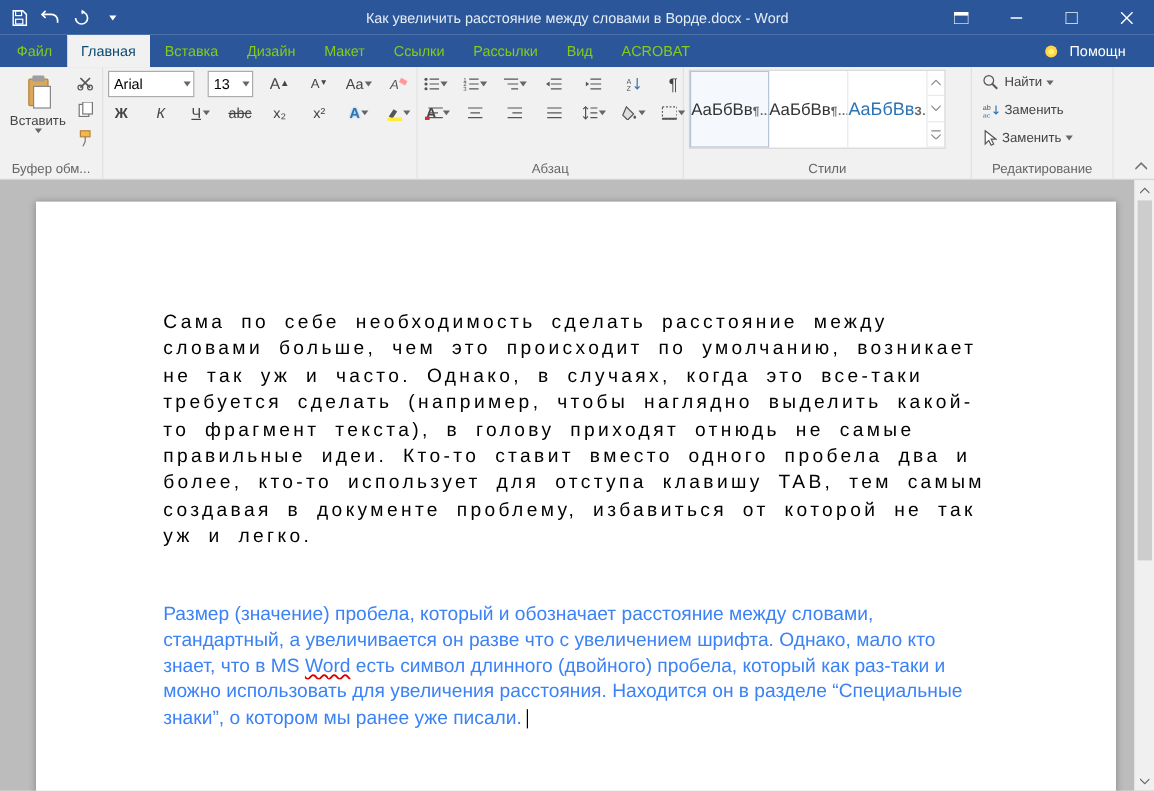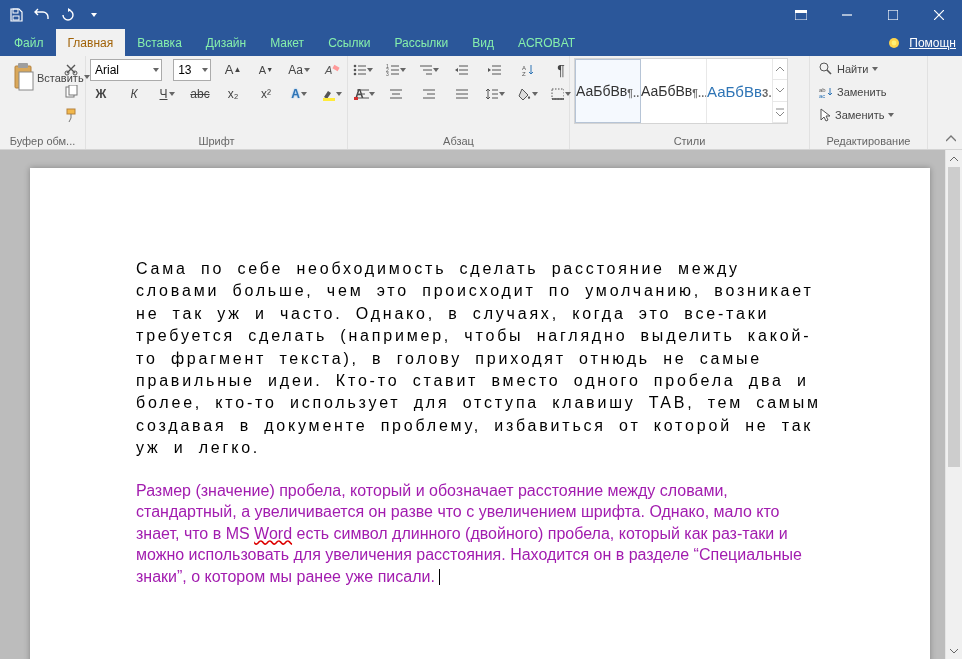--- a/index.html
+++ b/index.html
@@ -8,41 +8,41 @@
 
 .titlebar { height: 29px; background: #2b579a; color: #fff; display: flex; align-items: center; position: relative; }
 .qat { display: flex; align-items: center; gap: 2px; padding: 0 4px; }
 .qat-btn { width: 24px; height: 24px; display: flex; align-items: center; justify-content: center; cursor: pointer; }
 .title-text { position: absolute; left: 50%; transform: translateX(-50%); font-size: 12px; color: #e4ecf7; }
 .win-controls { margin-left: auto; display: flex; }
 .win-btn { width: 46px; height: 29px; display: flex; align-items: center; justify-content: center; cursor: pointer; }
 
 
 .tabs-row { height: 27px; background: #2b579a; display: flex; align-items: stretch; padding-left: 2px; }
-.tab { padding: 0 12px; display: flex; align-items: center; color: #86efac; font-size: 12px; cursor: pointer; border-top: 1px solid transparent; }
+.tab { padding: 0 12px; display: flex; align-items: center; color: #84cc16; font-size: 12px; cursor: pointer; border-top: 1px solid transparent; }
 .tab.file { background: transparent; }
-.tab.active { background: #f1f1f1; color: #a16207; border-top: 1px solid #f1f1f1; }
-.tabs-right { margin-left: auto; display: flex; align-items: center; padding-right: 6px; gap: 4px; color: #fff; text-decoration: underline; }
+.tab.active { background: #f1f1f1; color: #0c4a6e; border-top: 1px solid #f1f1f1; }
+.tabs-right { margin-left: auto; display: flex; align-items: center; padding-right: 24px; gap: 4px; color: #fff; }
 .help-ic { width: 22px; height: 22px; display: flex; align-items: center; justify-content: center; cursor: pointer; }
 
 
 .ribbon { height: 94px; background: #f1f1f1; border-bottom: 1px solid #d4d4d4; display: flex; position: relative; }
 .group { border-right: 1px solid #e1e1e1; display: flex; flex-direction: column; padding: 2px 4px 0 4px; }
 .group-body { flex: 1; display: flex; align-items: flex-start; gap: 2px; }
 .group-label { height: 17px; font-size: 11px; color: #666; text-align: center; position: relative; display: flex; align-items: center; justify-content: center; }
 .rcol { display: flex; flex-direction: column; gap: 1px; }
 .rrow { display: flex; align-items: center; gap: 11px; height: 23px; }
 .rbtn { min-width: 22px; height: 22px; display: flex; align-items: center; justify-content: center; cursor: pointer; border: 1px solid transparent; font-size: 12px; color: #444; }
 .rbtn.sm { min-width: 20px; }
 .rbtn .caret { margin-left: 1px; }
 .font-name { width: 78px; height: 22px; border: 1px solid #ababab; background: #fff; font-size: 12px; padding: 0 18px 0 4px; position: relative; display: flex; align-items: center; }
 .font-size { width: 40px; height: 22px; border: 1px solid #ababab; background: #fff; font-size: 12px; padding: 0 14px 0 4px; position: relative; display: flex; align-items: center; }
 .combo-caret { position: absolute; right: 2px; top: 50%; transform: translateY(-50%); }
 
-.big-btn { display: flex; flex-direction: row; align-items: center; justify-content: flex-start; padding: 2px 4px; cursor: pointer; border: 1px solid transparent; min-width: 44px; }
+.big-btn { display: flex; flex-direction: column; align-items: center; justify-content: flex-start; padding: 2px 4px; cursor: pointer; border: 1px solid transparent; min-width: 44px; }
 .big-btn .label { font-size: 11px; color: #444; margin-top: 2px; text-align: center; line-height: 1.1; }
 .big-icon { width: 32px; height: 32px; display: flex; align-items: center; justify-content: center; }
 
 .style-gallery { display: flex; gap: 0; border: 1px solid #d4d4d4; background: #fff; height: 66px; }
 .style-item { width: 66px; border-right: 1px solid #e8e8e8; display: flex; flex-direction: row; align-items: center; justify-content: center; cursor: pointer; }
 .style-item.sel { border: 1px solid #b6c4d6; background: #f5f9fe; }
 .style-preview { font-size: 14px; color: #333; }
 .style-preview.blue { color: #2e74b5; font-size: 15px; }
 .style-name { font-size: 10px; color: #666; margin-top: 4px; white-space: nowrap; overflow: hidden; max-width: 62px; text-overflow: ellipsis; font-weight: bold; }
 .gallery-more { width: 14px; display: flex; flex-direction: column; }
@@ -52,21 +52,21 @@
 
 .collapse-ribbon { position: absolute; right: 2px; bottom: 2px; width: 18px; height: 16px; cursor: pointer; display: flex; align-items: center; justify-content: center; }
 
 
 .docarea { position: absolute; top: 150px; left: 0; right: 0; bottom: 0; background: #bcbcbc; overflow: hidden; }
 .scrollbar-v { position: absolute; right: 0; top: 0; bottom: 0; width: 17px; background: #f0f0f0; border-left: 1px solid #e4e4e4; }
 .scroll-up, .scroll-down { height: 17px; display: flex; align-items: center; justify-content: center; cursor: pointer; }
 .scroll-thumb { position: absolute; left: 2px; right: 2px; top: 17px; height: 300px; background: #cdcdcd; border-radius: 0; }
 .page { position: absolute; left: 30px; top: 18px; width: 900px; min-height: 1100px; background: #fff; box-shadow: 0 0 6px rgba(0,0,0,0.3); padding: 90px 106px 60px 106px; }
 .para1 { font-family: Arial, sans-serif; font-size: 16px; line-height: 1.4; color: #000; letter-spacing: 2.8px; word-spacing: 6px; text-align: left; }
-.para2 { font-family: Arial, sans-serif; font-size: 16px; line-height: 1.35; color: #a21caf; margin-top: 20px; }
+.para2 { font-family: Arial, sans-serif; font-size: 16px; line-height: 1.35; color: #3b82f6; margin-top: 42px; }
 .wavy { text-decoration: underline; text-decoration-style: wavy; text-decoration-color: #d00; }
 .cursor-caret { display:inline-block; width:0; border-left: 1px solid #000; height: 16px; vertical-align: text-bottom; }
 
 svg { display: block; }
 .caret-down { width:0; height:0; border-left:3px solid transparent; border-right:3px solid transparent; border-top:4px solid #666; display:inline-block; }
 .caret-w { border-top-color: #fff; }
 </style>
 </head>
 <body>
 
@@ -87,20 +87,21 @@
     <div class="qat-btn">
       <svg width="14" height="14" viewBox="0 0 14 14">
           <path d="M7 2a5 5 0 1 1-5 5" fill="none" stroke="#fff" stroke-width="1.4"></path>
           <path d="M7 0v4l3-2z" fill="#fff"></path>
         </svg>
     </div>
     <div class="qat-btn">
         <span class="caret-down caret-w"></span>
       </div>
   </div>
+  <div class="title-text">Как увеличить расстояние между словами в Ворде.docx - Word</div>
   <div class="win-controls">
     <div class="win-btn">
       <svg width="12" height="10">
           <rect x="0" y="0" width="12" height="10" fill="none" stroke="#fff"></rect>
           <rect x="0" y="0" width="12" height="3" fill="#fff"></rect>
         </svg>
     </div>
     <div class="win-btn">
       <svg width="10" height="10">
           <line x1="0" y1="5" x2="10" y2="5" stroke="#fff" stroke-width="1.2"></line>
@@ -230,21 +231,20 @@
           <div class="rbtn">
               <span style="font-weight:bold">A</span>
               <svg width="12" height="3" style="position:relative;top:5px;left:-10px">
                 <rect width="12" height="3" fill="#d32f2f"></rect>
               </svg>
               <span class="caret-down caret"></span>
             </div>
         </div>
       </div>
     </div>
-    <div class="group-label">Шрифт</div>
   </div>
 
   <div class="group" style="width:222px">
     <div class="group-body">
       <div class="rcol" style="width:100%">
         <div class="rrow">
           <div class="rbtn">
               <svg width="14" height="12">
                 <circle cx="2" cy="2" r="1.3" fill="#555"></circle>
                 <line x1="5" y1="2" x2="13" y2="2" stroke="#555"></line>

